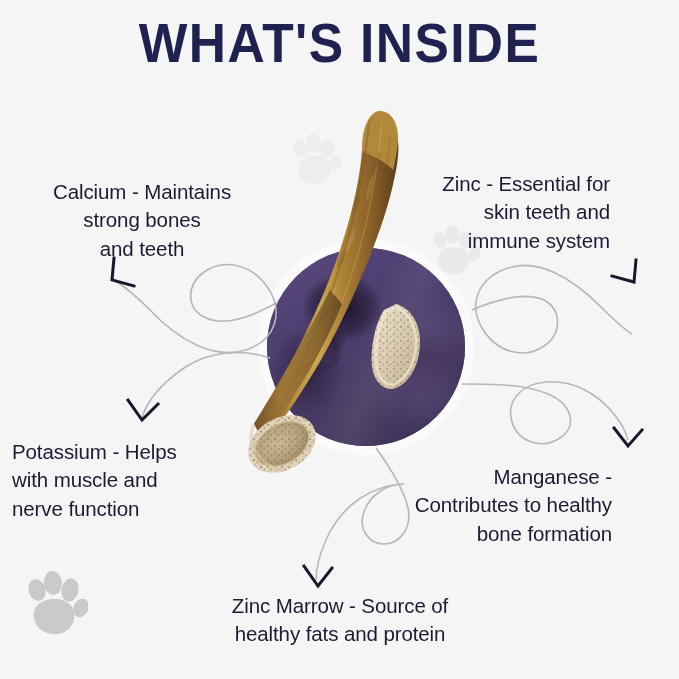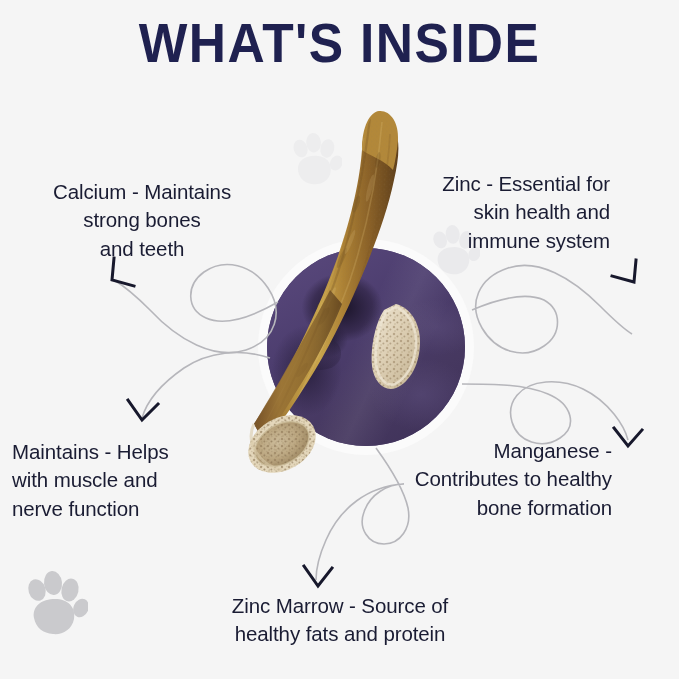--- a/index.html
+++ b/index.html
@@ -43,21 +43,21 @@
     font-family: "Liberation Sans", sans-serif;
     font-size: 20.5px;
     line-height: 1.38;
     color: #1a1c33;
     letter-spacing: -0.1px;
     white-space: pre-line;
   }
   #benefit-calcium   { left: 12px;  top: 140px; width: 260px; text-align: center; margin-top: 38px; }
   #benefit-zinc      { right: 16px; top: 170px; width: 258px; text-align: right; }
   #benefit-potassium { left: 12px;  top: 438px; width: 248px; text-align: left; }
-  #benefit-manganese { right: 14px; top: 437px; width: 280px; text-align: right; }
+  #benefit-manganese { right: 14px; top: 463px; width: 280px; text-align: right; }
   #benefit-marrow    { left: 170px; top: 592px; width: 340px; text-align: center; }
 
   
   .circle-wrap {
     position: absolute;
     left: 267px;
     top: 248px;
     width: 198px;
     height: 198px;
   }
@@ -309,24 +309,24 @@
              C368 544 358 528 364 512 C370 494 388 484 404 484
              C368 486 340 508 326 540 C318 558 316 570 316 580"></path>
     <polyline class="conn-head" points="304,566 318,586 332,568"></polyline>
   </svg>
 
   <div class="benefit" id="benefit-calcium">Calcium - Maintains
 strong bones
 and teeth</div>
 
   <div class="benefit" id="benefit-zinc">Zinc - Essential for
-skin health and
+skin teeth and
 immune system</div>
 
-  <div class="benefit" id="benefit-potassium">Maintains - Helps
+  <div class="benefit" id="benefit-potassium">Potassium - Helps
 with muscle and
 nerve function</div>
 
   <div class="benefit" id="benefit-manganese">Manganese -
 Contributes to healthy
 bone formation</div>
 
   <div class="benefit" id="benefit-marrow">Zinc Marrow - Source of
 healthy fats and protein</div>
 

